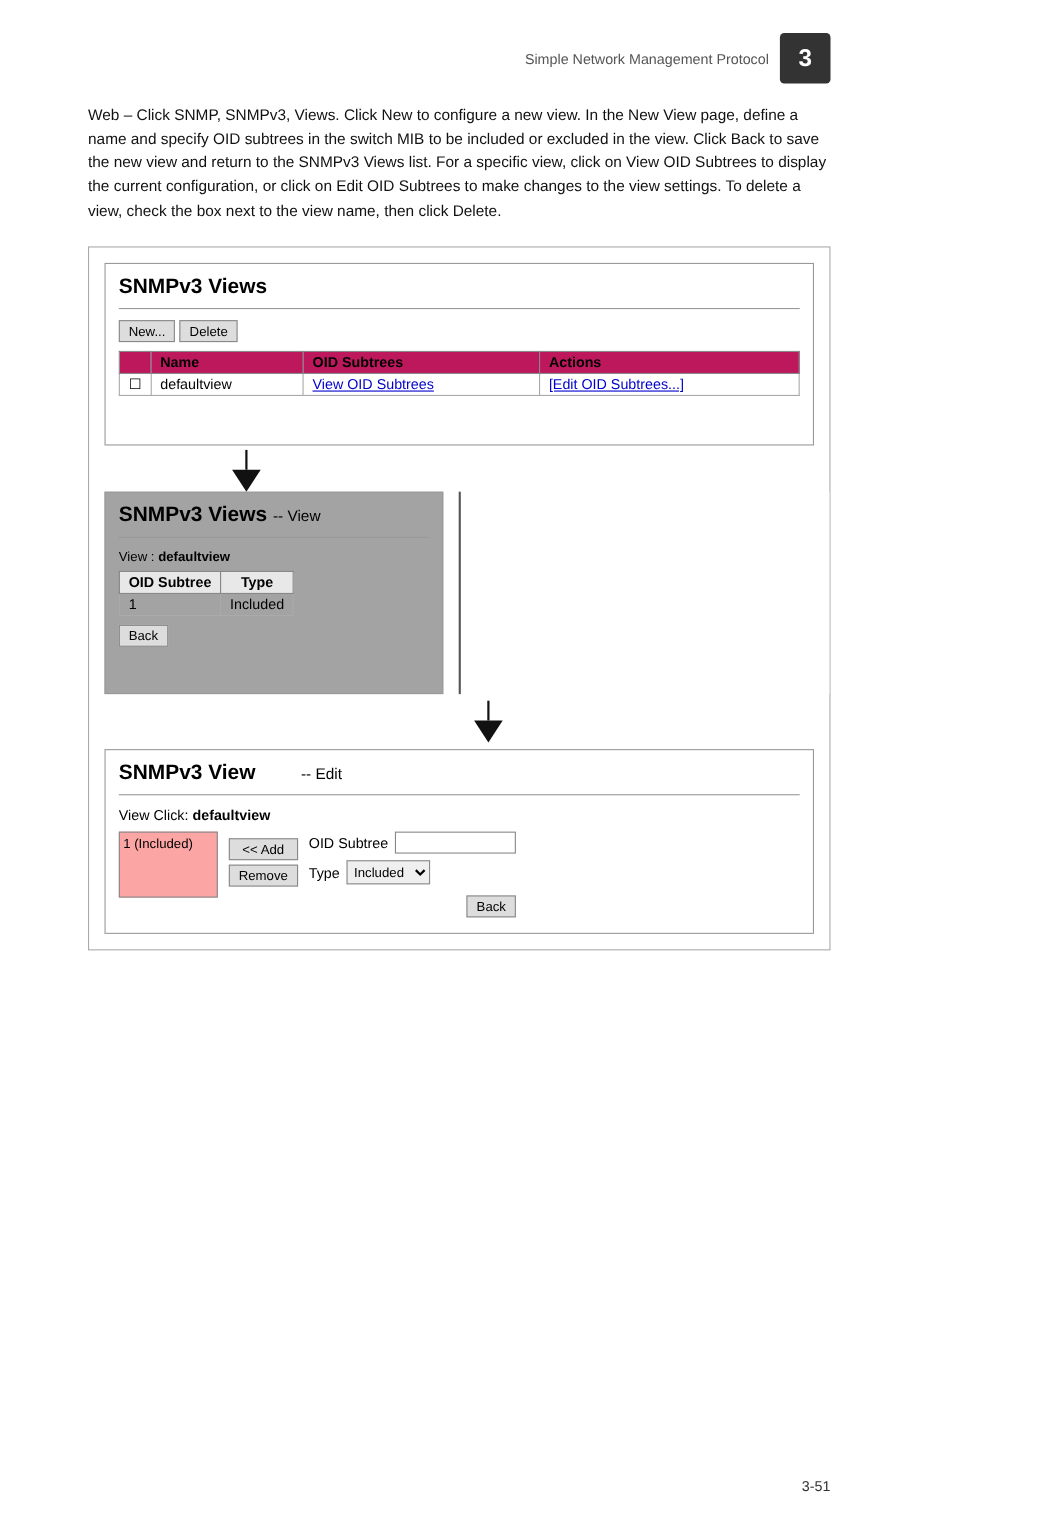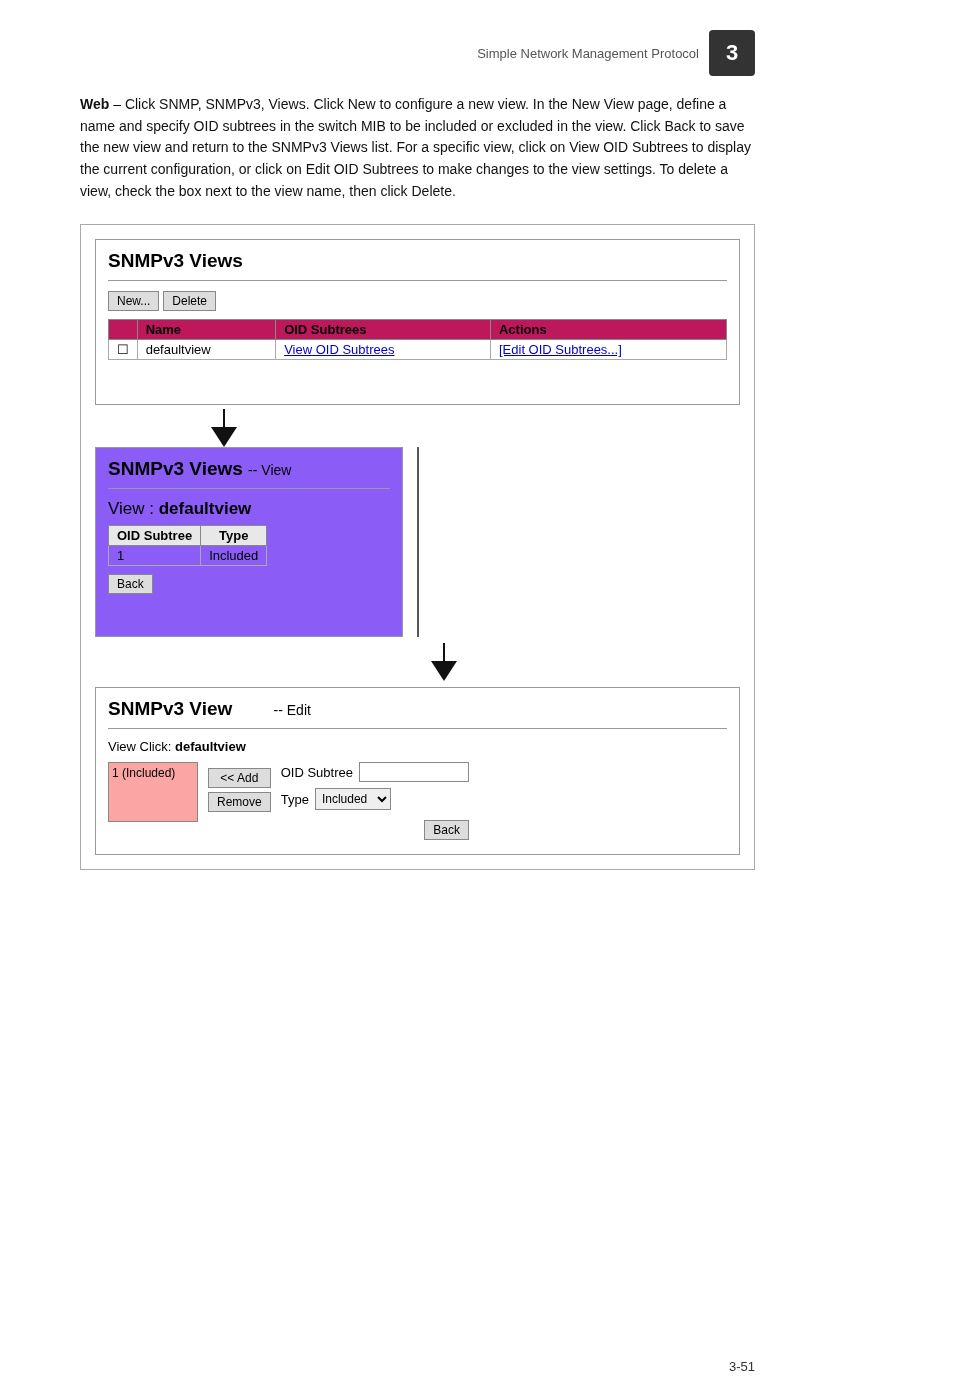--- a/index.html
+++ b/index.html
@@ -44,21 +44,21 @@
       justify-content: center;
       border-radius: 4px;
     }
     
     .body-text {
       font-size: 14px;
       line-height: 1.55;
       margin-bottom: 22px;
       color: #111;
     }
-    .body-text strong { font-weight: bold; }
+    .body-text strong { font-weight: normal; }
 
     
     .figure-container {
       border: 1px solid #aaa;
       padding: 0;
       margin-bottom: 18px;
       background: #fff;
     }
 
     
@@ -158,34 +158,34 @@
       background: #555;
       margin: 0;
       align-self: stretch;
     }
 
     
     .snmp-view-panel {
       border: 1px solid #999;
       margin: 0 14px 0 14px;
       padding: 10px 12px 14px 12px;
-      background: #8b5cf6;
+      background: #a3a3a3;
     }
     .snmp-view-title {
       font-size: 19px;
       font-weight: bold;
       margin-bottom: 8px;
       color: #000;
     }
     .snmp-view-title .subtitle {
       font-size: 14px;
       font-weight: normal;
     }
     .view-label {
-      font-size: 17px;
+      font-size: 12px;
       margin-bottom: 6px;
     }
     .view-label strong { font-weight: bold; }
 
     .table-view {
       border-collapse: collapse;
       font-size: 13px;
     }
     .table-view th {
       border: 1px solid #888;
@@ -278,21 +278,21 @@
       font-size: 13px;
       font-weight: bold;
       margin-top: 10px;
       margin-bottom: 4px;
       color: #111;
     }
 
     
     .page-number {
       position: absolute;
-      bottom: 14px;
+      bottom: 30px;
       right: 50px;
       font-size: 13px;
       color: #333;
     }
   </style>
 </head>
 <body>
 
 <div class="page">
 

